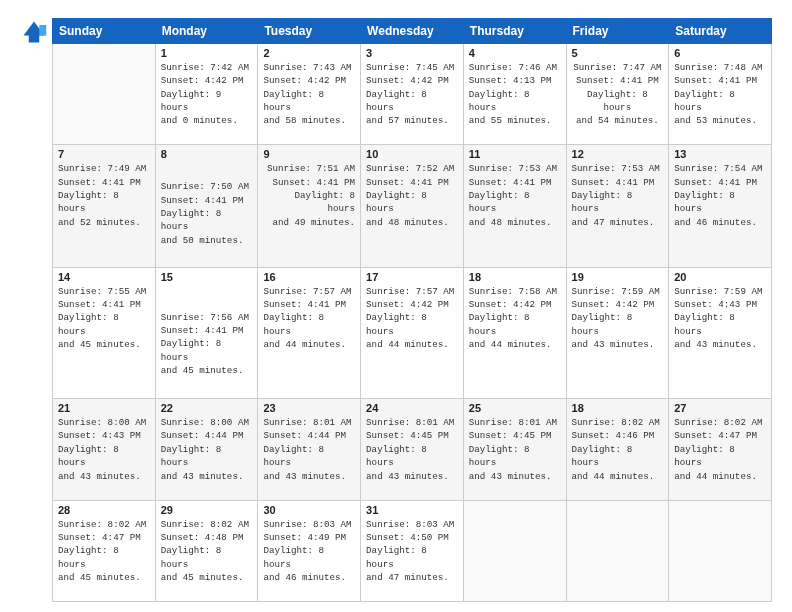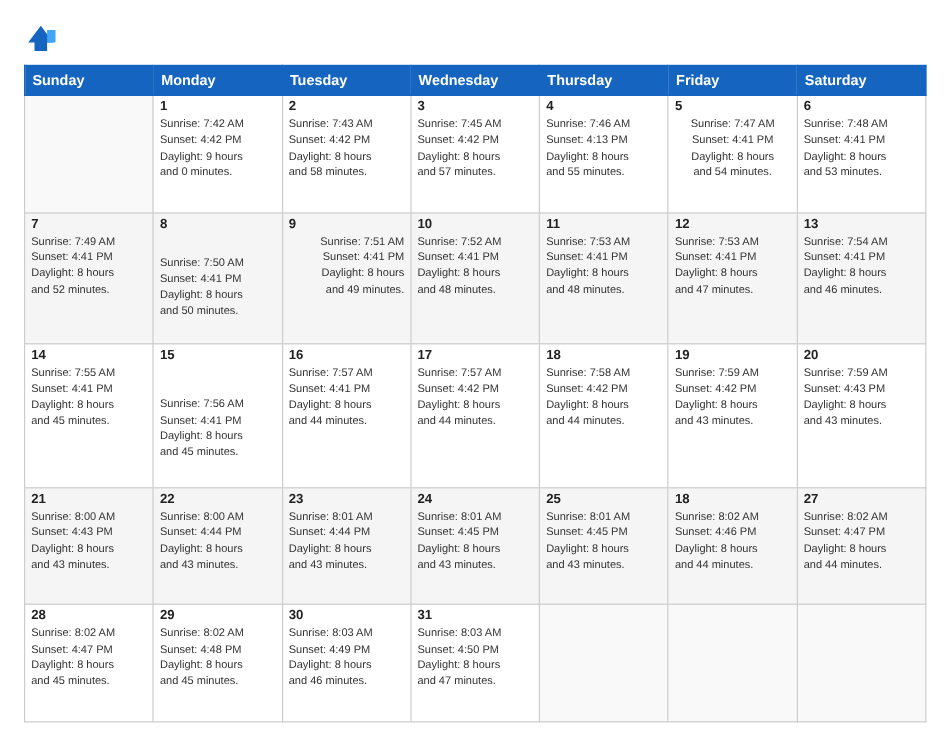--- a/index.html
+++ b/index.html
@@ -8,21 +8,21 @@
       height: 612px;
       font-family: Arial, Helvetica, sans-serif;
       background: #fff;
       overflow: hidden;
     }
     .page {
       width: 792px;
       height: 612px;
       padding: 18px 20px 10px 20px;
       display: flex;
-      flex-direction: column;
+      flex-direction: row;
     }
     .header {
       display: flex;
       justify-content: space-between;
       align-items: flex-start;
       margin-bottom: 8px;
     }
     .logo {
       display: flex;
       align-items: center;
@@ -83,20 +83,21 @@
     .day-num {
       font-size: 11px;
       font-weight: bold;
       color: #222;
       display: block;
       margin-bottom: 2px;
     }
     .day-info {
       line-height: 1.45;
       font-size: 9.2px;
+      font-family: Liberation Mono, monospace;
     }
     .row-stripe td {
       background: #f5f5f5;
     }
   </style>
 </head>
 <body>
 
 <div class="page">
   <div class="header">

